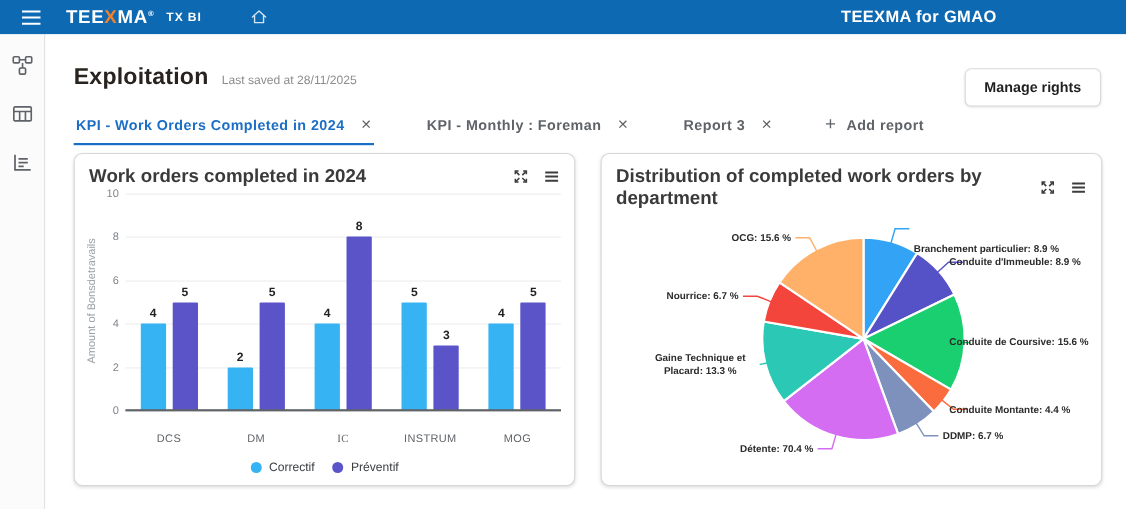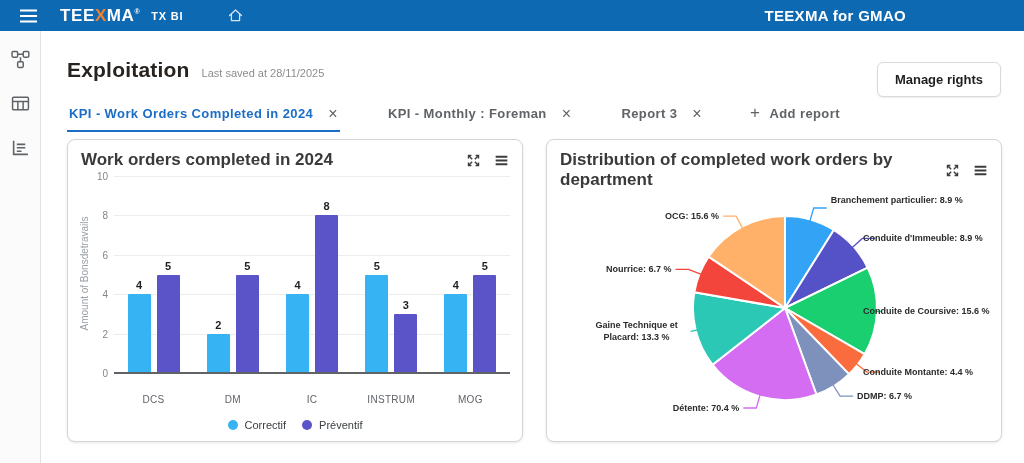--- a/index.html
+++ b/index.html
@@ -218,21 +218,21 @@
                 </div>
                 <div class="barcol">
                   <div class="bval">5</div>
                   <div class="bar" style="height: 98.5px; background: rgb(91, 84, 201);"></div>
                 </div>
               </div>
             </div>
           <div class="cats" id="barCats">
               <div class="cat" style="left: 0px; width: 79.2px;">DCS</div>
               <div class="cat" style="left: 79.2px; width: 79.2px;">DM</div>
-              <div class="cat" style="left: 158.4px; width: 79.2px;">IC</div>
+              <div class="cat" style="left: 158.4px; width: 79.2px; font-family: Liberation Serif, serif;">IC</div>
               <div class="cat" style="left: 237.6px; width: 79.2px;">INSTRUM</div>
               <div class="cat" style="left: 316.8px; width: 79.2px;">MOG</div>
             </div>
           <div class="legend" id="barLegend">
               <div class="legend-item">
                 <span class="legend-dot" style="background: rgb(54, 179, 243);"></span>
                 <span>Correctif</span>
               </div>
               <div class="legend-item">
                 <span class="legend-dot" style="background: rgb(91, 84, 201);"></span>
@@ -273,21 +273,21 @@
               <polyline points="285.8,216.5 293.1,228.2 306.1,228.2" fill="none" stroke="#7e91bd" stroke-width="1.3"></polyline>
               <path d="M 238 140 L 269.4 226.5 A 92 92 0 0 1 165.5 196.7 Z" fill="#d46df2" stroke="#ffffff" stroke-width="2" stroke-linejoin="round"></path>
               <polyline points="213.1,226.7 209.3,240.0 196.3,240.0" fill="none" stroke="#d46df2" stroke-width="1.3"></polyline>
               <path d="M 238 140 L 165.5 196.7 A 92 92 0 0 1 147.3 124.3 Z" fill="#2bc8b5" stroke="#ffffff" stroke-width="2" stroke-linejoin="round"></path>
               <polyline points="150.6,162.0 143.6,163.3" fill="none" stroke="#2bc8b5" stroke-width="1.3"></polyline>
               <path d="M 238 140 L 147.3 124.3 A 92 92 0 0 1 161.6 88.7 Z" fill="#f4453c" stroke="#ffffff" stroke-width="2" stroke-linejoin="round"></path>
               <polyline points="154.3,106.4 141.5,101.3 128.5,101.3" fill="none" stroke="#f4453c" stroke-width="1.3"></polyline>
               <path d="M 238 140 L 161.6 88.7 A 92 92 0 0 1 238.0 48.0 Z" fill="#ffb169" stroke="#ffffff" stroke-width="2" stroke-linejoin="round"></path>
               <polyline points="195.6,60.4 189.1,48.2 176.1,48.2" fill="none" stroke="#ffb169" stroke-width="1.3"></polyline>
             </svg>
-            <div class="plabel" style="left: 283.673px; top: 32px;">Branchement particulier: 8.9 %</div>
+            <div class="plabel" style="left: 283.673px; top: 58px;">Branchement particulier: 8.9 %</div>
             <div class="plabel" style="left: 316px; top: 70.4266px;">Conduite d'Immeuble: 8.9 %</div>
             <div class="plabel" style="left: 316px; top: 143.453px;">Conduite de Coursive: 15.6 %</div>
             <div class="plabel" style="left: 316px; top: 204.075px;">Conduite Montante: 4.4 %</div>
             <div class="plabel" style="left: 310.124px; top: 228.189px;">DDMP: 6.7 %</div>
             <div class="plabel leftside" style="right: 261.673px; top: 239.969px;">Détente: 70.4 %</div>
             <div class="plabel leftside wrap" style="right: 314.438px; top: 163.339px;">Gaine Technique et Placard: 13.3 %</div>
             <div class="plabel leftside" style="right: 329.53px; top: 101.297px;">Nourrice: 6.7 %</div>
             <div class="plabel leftside" style="right: 281.908px; top: 48.2178px;">OCG: 15.6 %</div>
           </div>
       </section>

